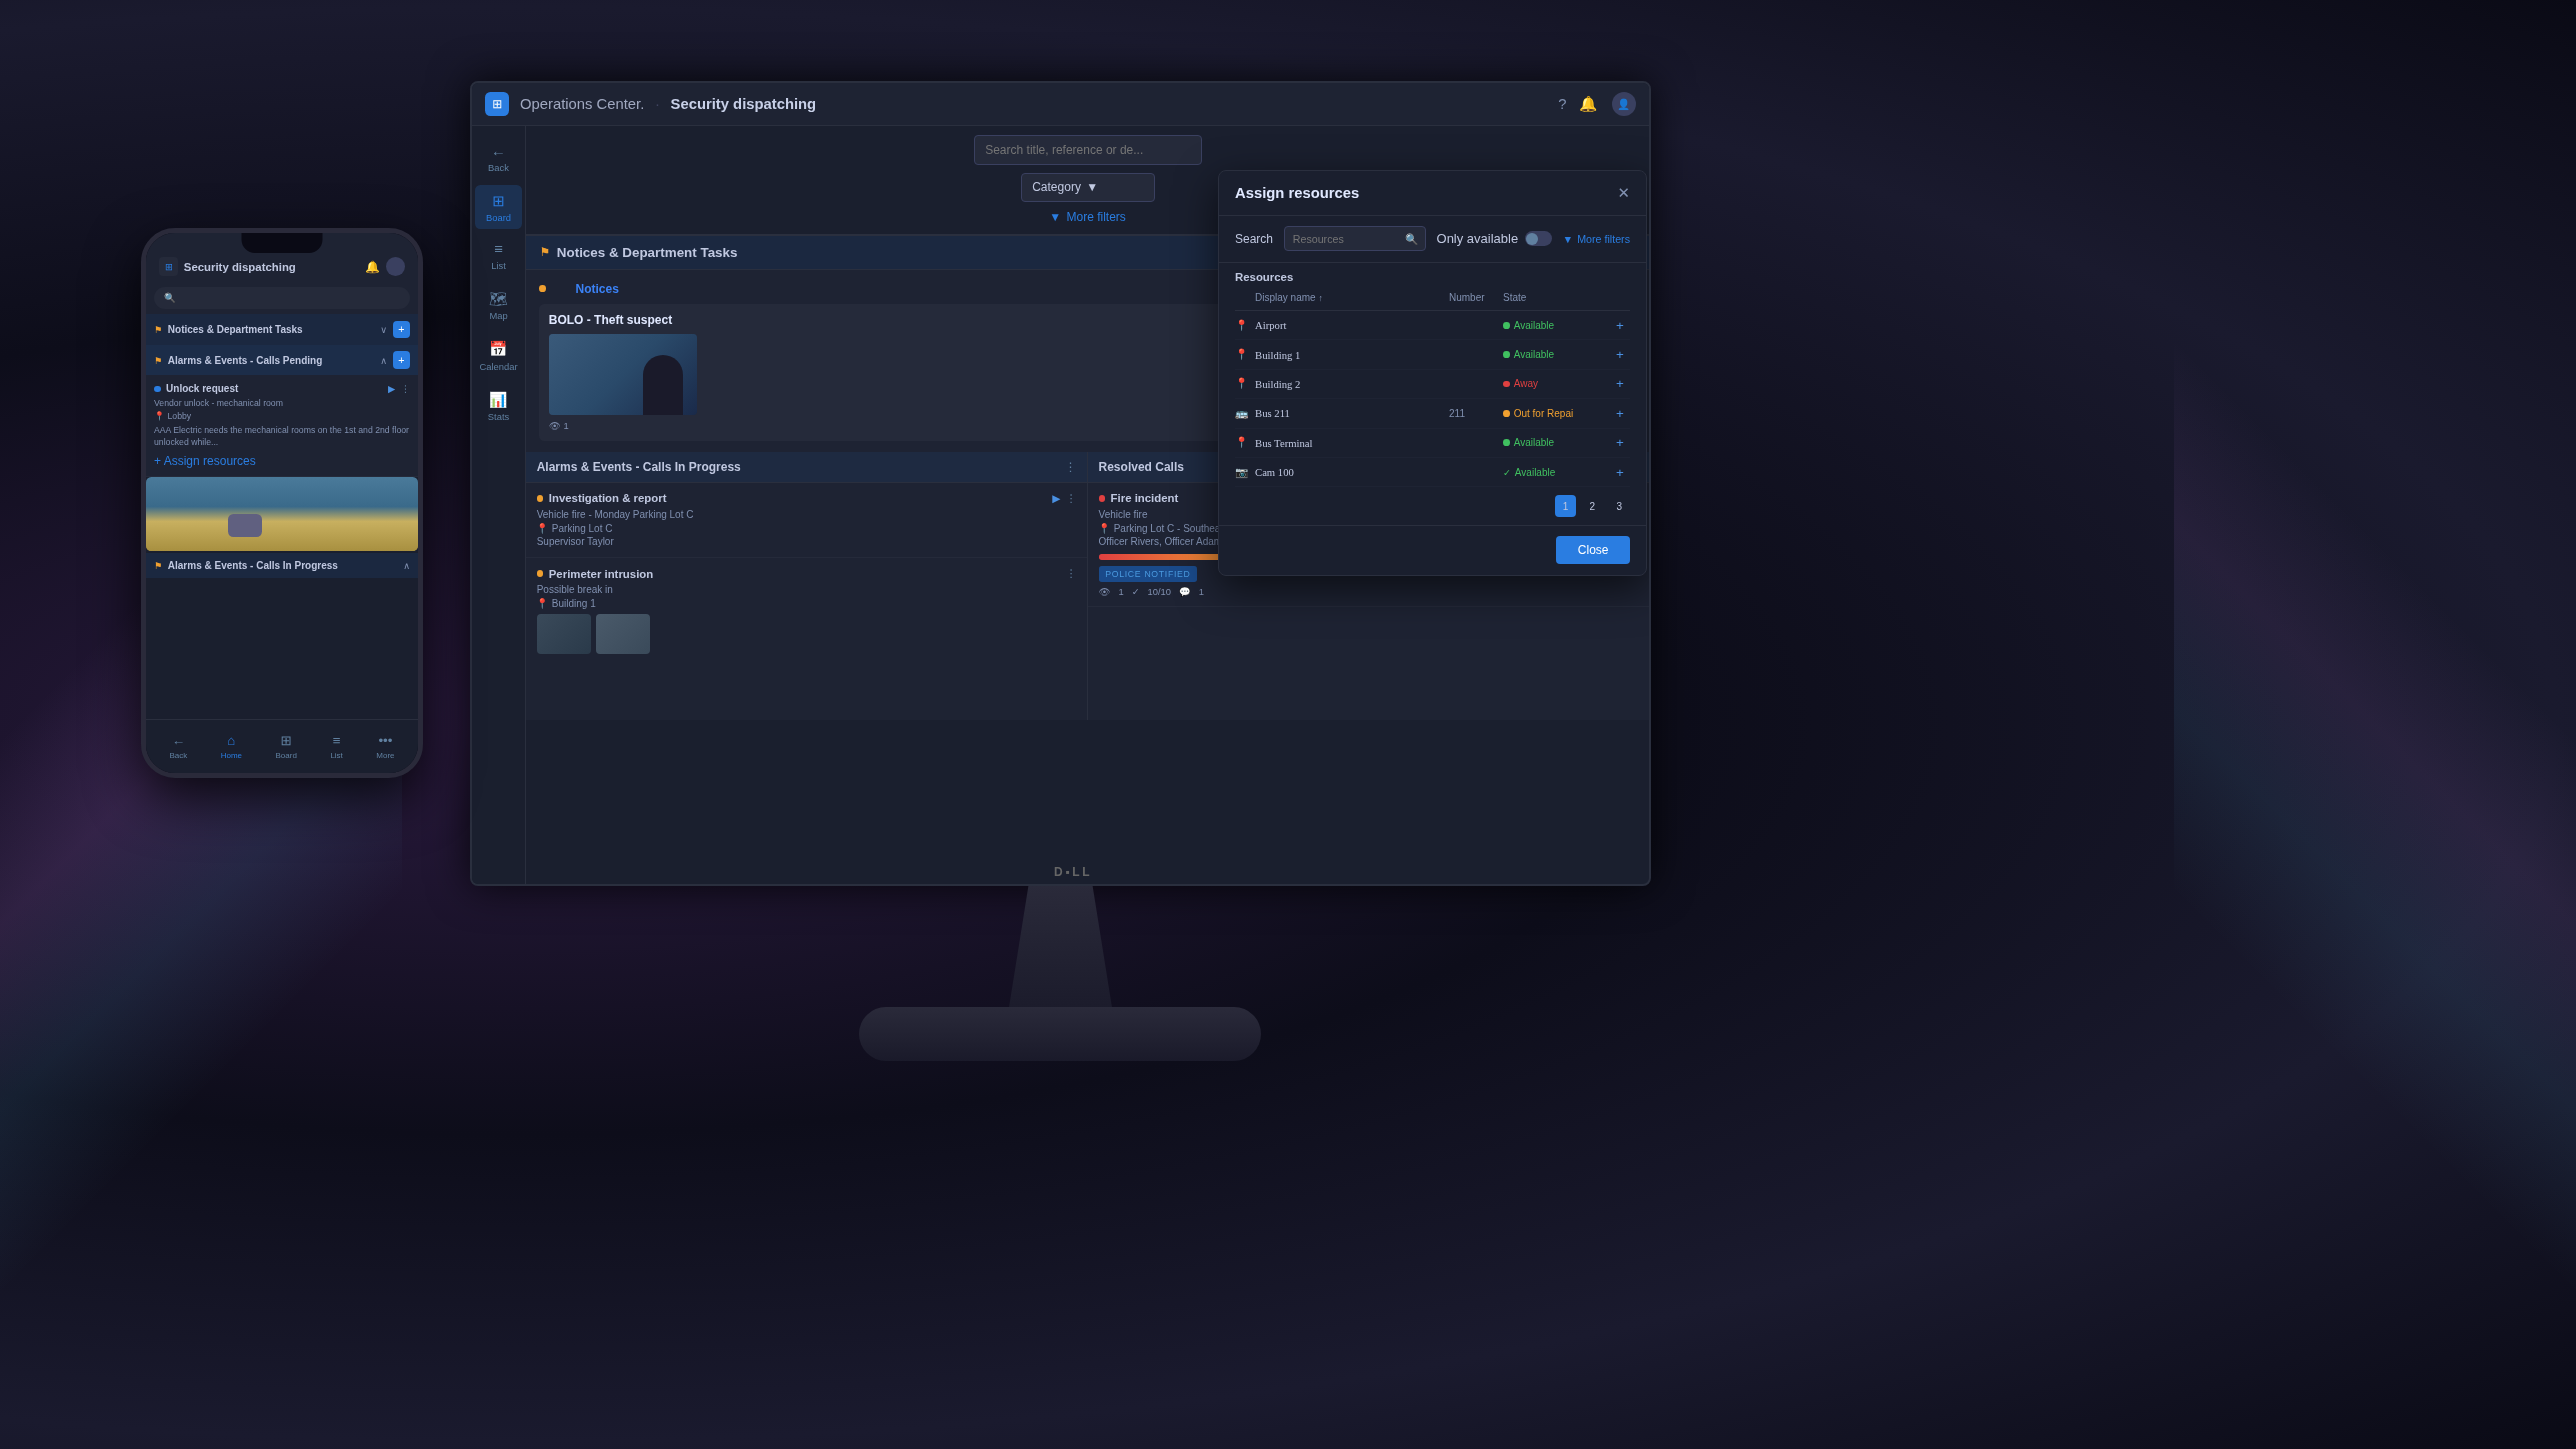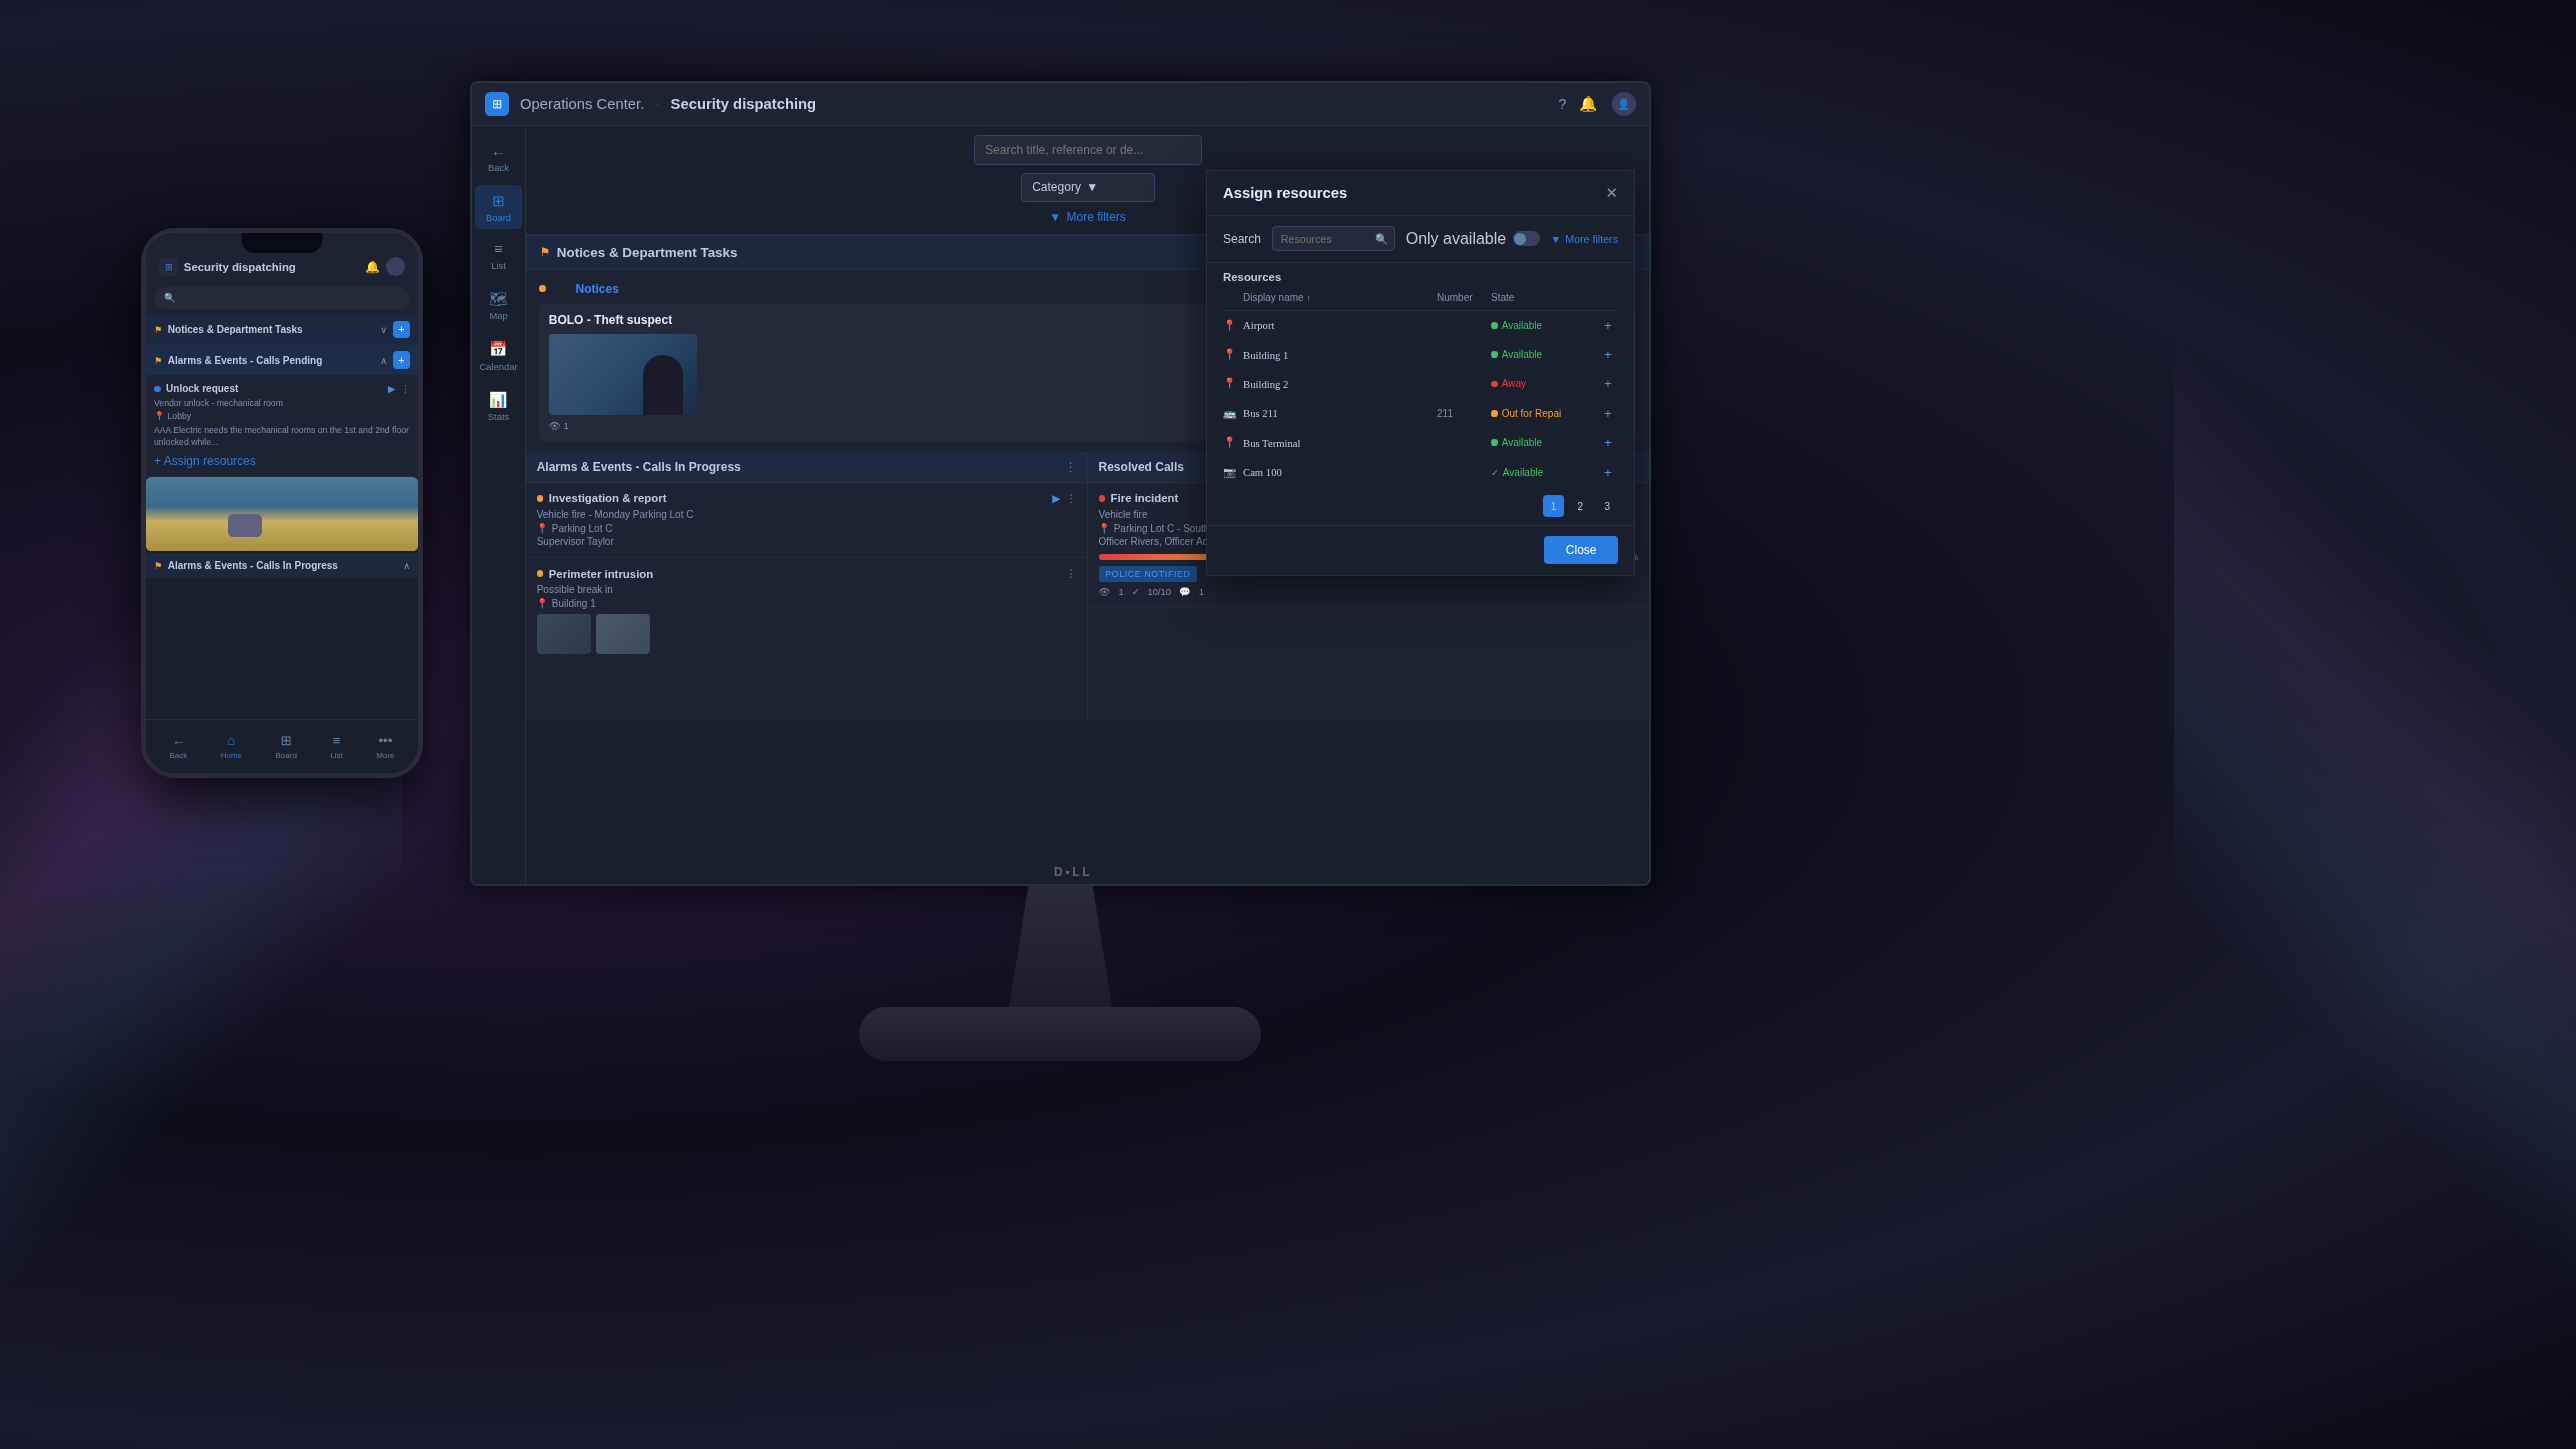--- a/index.html
+++ b/index.html
@@ -361,25 +361,25 @@
     }
     .task-meta {
       display: flex; align-items: center; gap: 8px;
       color: #8090b0; font-size: 9.4px; margin-top: 4px;
     }
 
     
     .assign-panel {
       position: absolute;
       top: 87px;
-      right: 14px;
+      right: 2px;
       width: 429px;
       background: #1a1f2e;
       border: 0.7px solid #2a2f3e;
-      border-radius: 0;
+      border-radius: 8px;
       box-shadow: 0 13.4px 40px rgba(0,0,0,0.6);
       z-index: 100;
       overflow: hidden;
     }
     .assign-panel-header {
       display: flex;
       align-items: center;
       padding: 13.4px 16px;
       border-bottom: 0.7px solid #2a2f3e;
     }
@@ -413,21 +413,21 @@
       top: 50%;
       transform: translateY(-50%);
       color: #6080a0;
       font-size: 10.7px;
     }
     .only-available-row {
       display: flex;
       align-items: center;
       gap: 6.7px;
     }
-    .only-available-label { color: #c0c8e0; font-size: 16px; }
+    .only-available-label { color: #c0c8e0; font-size: 13px; }
     .toggle {
       width: 27px; height: 14.8px;
       background: #3a4060;
       border-radius: 7.4px;
       position: relative;
       cursor: pointer;
     }
     .toggle-knob {
       width: 12px; height: 12px;
       background: #6080a0;

